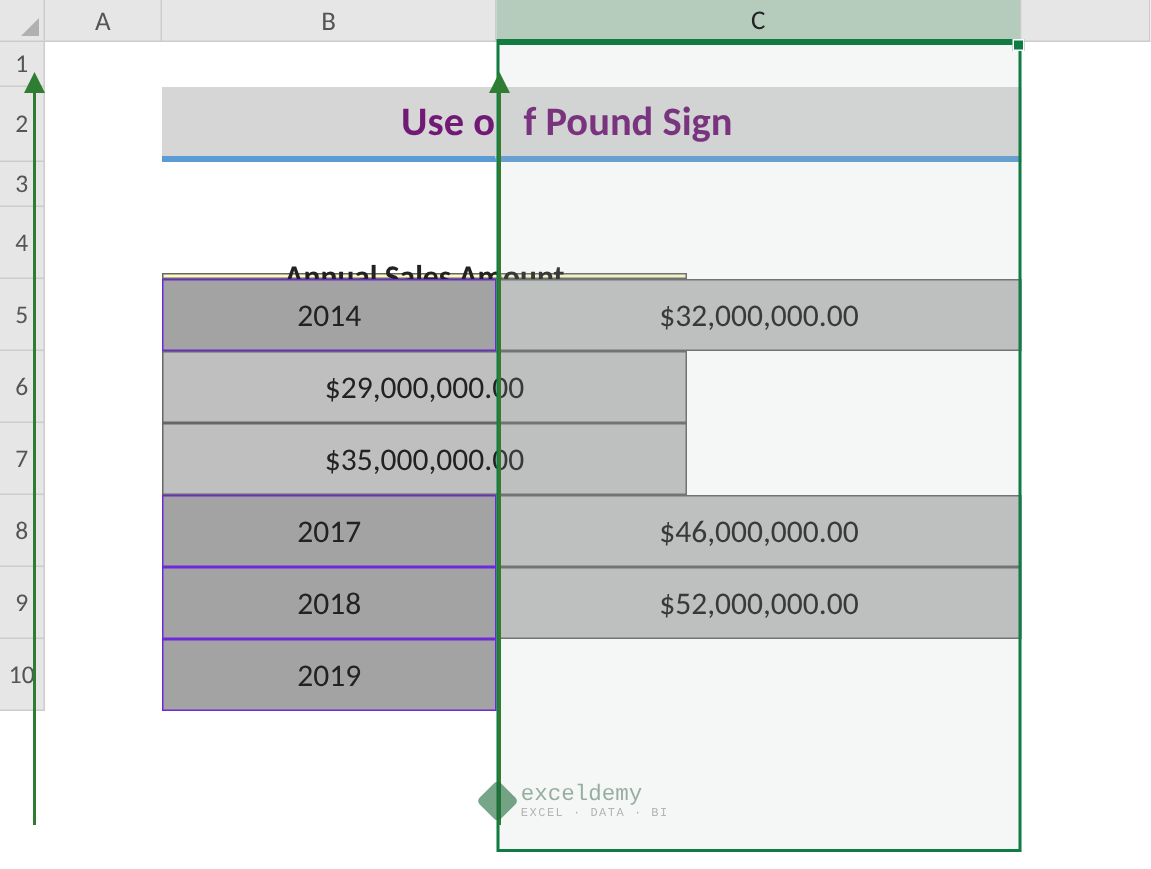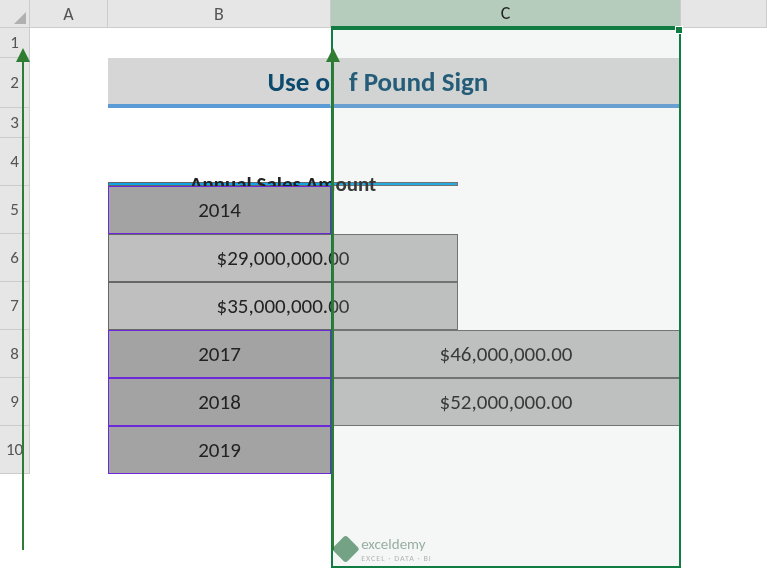--- a/index.html
+++ b/index.html
@@ -94,30 +94,30 @@
       position: relative;
     }
     .cell-a { width: 78px; }
     .cell-b { width: 223px; }
     .cell-c { width: 350px; }
     .cell-d { width: 86px; }
     .title-cell {
       background: #d6d6d6;
       font-weight: bold;
       font-size: 27px;
-      color: #0c4a6e;
+      color: #701a75;
       border-bottom: 4px solid #5b9bd5;
     }
     .header-year {
       background: #c5e0b4;
       font-weight: bold;
       border: 1px solid #666;
     }
     .header-sales {
-      background: #0ea5e9;
+      background: #fef9c3;
       font-weight: bold;
       border: 1px solid #666;
       margin-top: 44px;
     }
     .data-year {
       border: 1px solid #6d28d9;
       background: #a3a3a3;
     }
     .data-sales {
       border: 1px solid #666;
@@ -178,28 +178,29 @@
       top: 48px;
       width: 0;
       height: 0;
       border-left: 7px solid transparent;
       border-right: 7px solid transparent;
       border-bottom: 14px solid #2e7d32;
       z-index: 6;
     }
     .watermark {
       position: absolute;
-      bottom: 16px;
+      bottom: 32px;
       left: 50%;
       transform: translateX(-50%);
       display: flex;
       align-items: center;
       gap: 6px;
       opacity: 0.6;
       z-index: 10;
+      font-family: Liberation Mono, monospace;
     }
     .watermark-icon {
       width: 20px;
       height: 20px;
       background: #1e6b3a;
       transform: rotate(45deg);
       border-radius: 3px;
     }
     .watermark-text {
       font-size: 15px;
@@ -257,20 +258,21 @@
     <div class="row-header">4</div>
     <div class="cell cell-a"></div>
     <div class="cell cell-c header-sales">Annual Sales Amount</div>
     <div class="cell cell-d"></div>
   </div>
 
   <div class="row">
     <div class="row-header">5</div>
     <div class="cell cell-a"></div>
     <div class="cell cell-b data-year">2014</div>
+    <div class="cell cell-c data-sales">$32,000,000.00</div>
     <div class="cell cell-d"></div>
   </div>
   <div class="row">
     <div class="row-header">6</div>
     <div class="cell cell-a"></div>
     <div class="cell cell-c data-sales">$29,000,000.00</div>
     <div class="cell cell-d"></div>
   </div>
   <div class="row">
     <div class="row-header">7</div>

